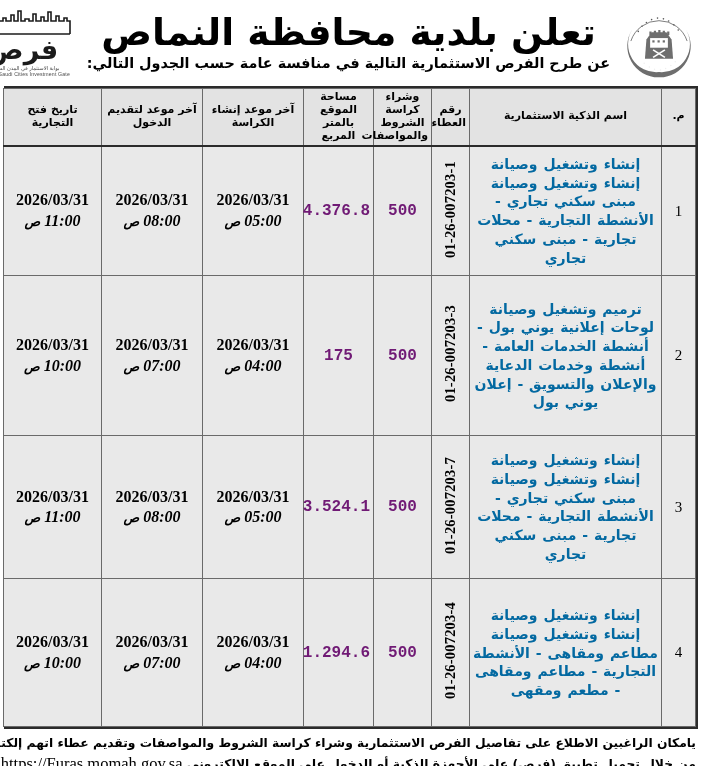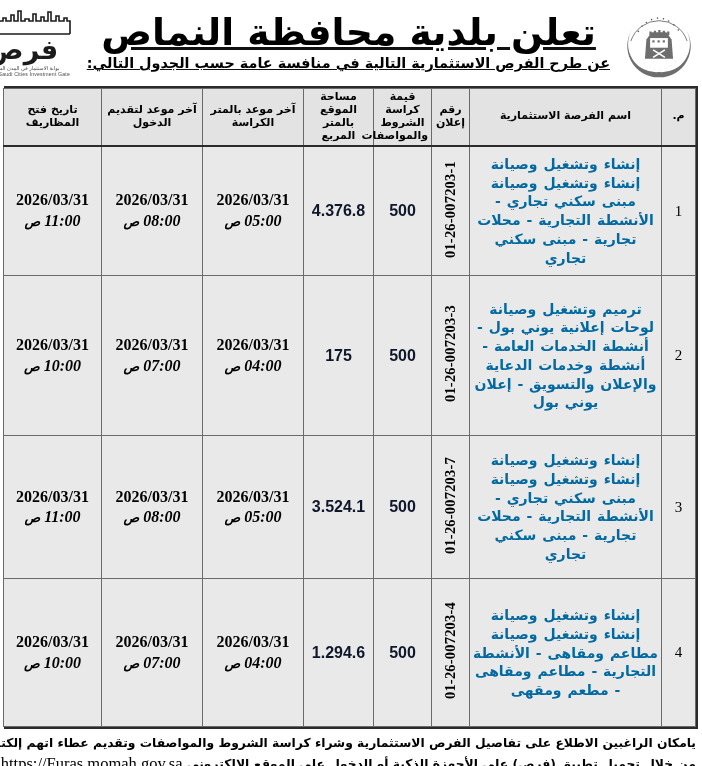--- a/index.html
+++ b/index.html
@@ -48,21 +48,20 @@
   }
 
   
   .title-block {
     flex: 1 1 auto;
     display: flex;
     flex-direction: column;
     justify-content: center;
     align-items: flex-start;
     padding: 0 6px 0 4px;
-    text-decoration: underline;
   }
   .main-title {
     font-family: "DejaVu Sans", "Liberation Sans", sans-serif;
     font-weight: 700;
     font-size: 37px;
     line-height: 1.04;
     letter-spacing: -0.5px;
     color: #000000;
     white-space: nowrap;
     width: 100%;
@@ -195,24 +194,24 @@
     color: #000;
     writing-mode: vertical-rl;
     transform: rotate(180deg);
     display: inline-block;
     direction: ltr;
     white-space: nowrap;
     line-height: 1;
   }
   td.cell-price,
   td.cell-area {
-    font-family: Liberation Sans, sans-serif;
+    font-family: Liberation Mono, monospace;
     font-weight: 700;
     font-size: 16px;
-    color: #0f172a;
+    color: #701a75;
   }
   td.cell-date {
     font-family: "Liberation Serif", "DejaVu Serif", serif;
     font-weight: 700;
     font-size: 16px;
     line-height: 1.3;
     color: #000000;
     white-space: nowrap;
   }
   .date-line { display: block; direction: ltr; }
@@ -350,27 +349,27 @@
           <col class="c-opnum">
           <col class="c-price">
         <col class="c-area">
           <col class="c-kdate">
           <col class="c-bdate">
           <col class="c-odate">
       </colgroup>
       <thead>
         <tr>
           <th>م.</th>
-          <th>اسم الفرصة الاستثمارية</th>
-          <th>رقم إعلان</th>
-          <th>قيمة كراسة الشروط والمواصفات</th>
+          <th>اسم الذكية الاستثمارية</th>
+          <th>رقم العطاء</th>
+          <th>وشراء كراسة الشروط والمواصفات</th>
           <th>مساحة الموقع بالمتر المربع</th>
-          <th>آخر موعد بالمتر الكراسة</th>
+          <th>آخر موعد إنشاء الكراسة</th>
           <th>آخر موعد لتقديم الدخول</th>
-          <th>تاريخ فتح المظاريف</th>
+          <th>تاريخ فتح التجارية</th>
         </tr>
       </thead>
       <tbody>
 
         <tr class="row-1">
           <td class="cell-no">1</td>
           <td class="cell-name">إنشاء وتشغيل وصيانة إنشاء وتشغيل وصيانة مبنى سكني تجاري - الأنشطة التجارية - محلات تجارية - مبنى سكني تجاري</td>
           <td class="cell-opnum">
             <span class="vertical-num">01-26-007203-1</span>
           </td>

